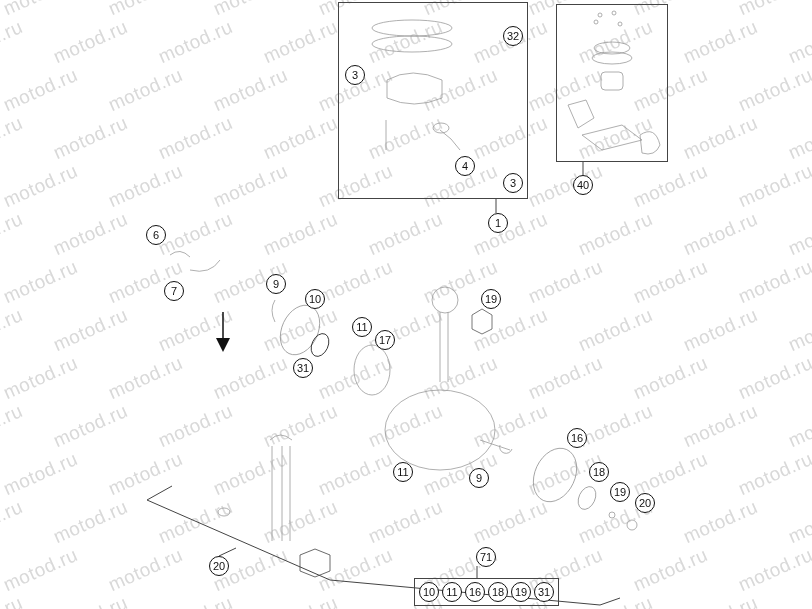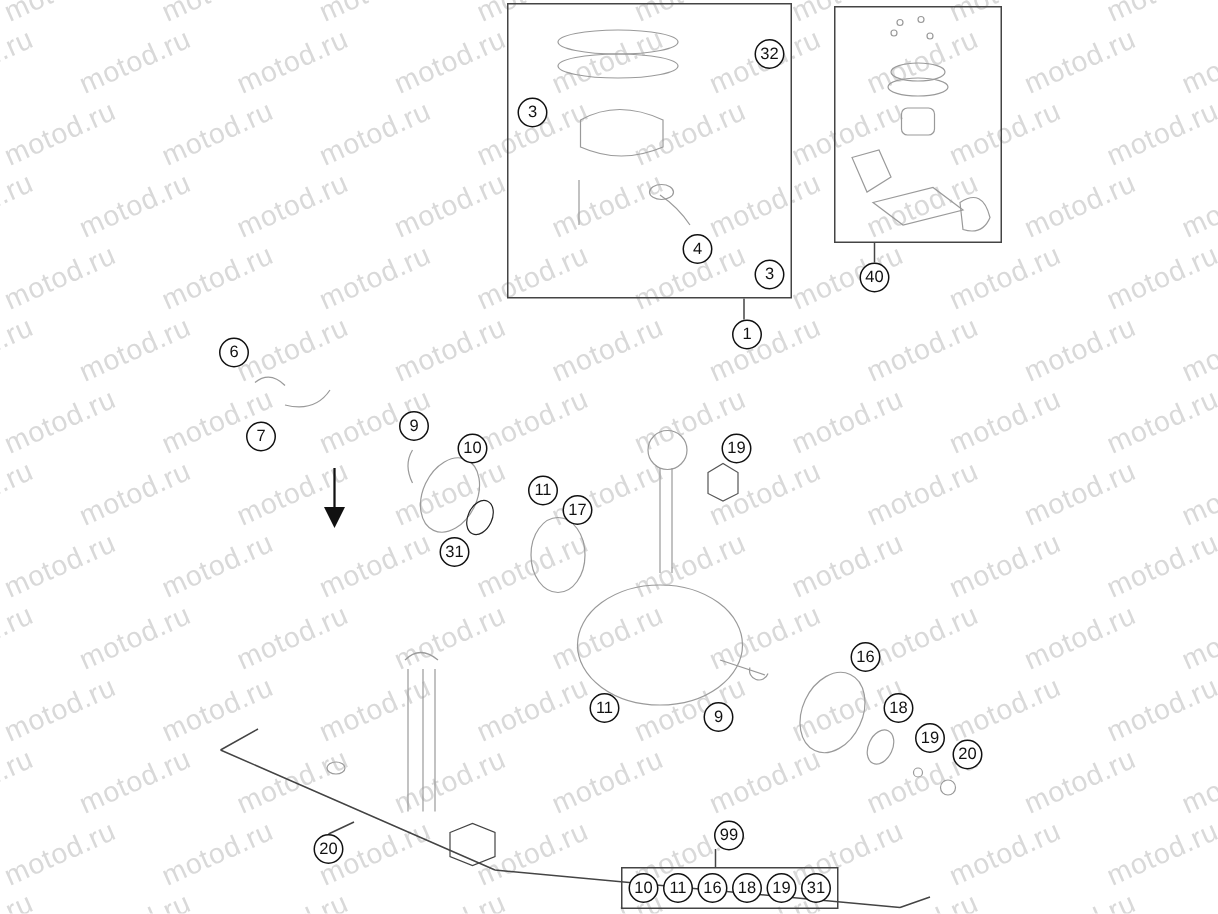--- a/index.html
+++ b/index.html
@@ -213,21 +213,21 @@
     <div class="callout" style="left: 352px; top: 317px;">11</div>
     <div class="callout" style="left: 375px; top: 330px;">17</div>
     <div class="callout" style="left: 481px; top: 289px;">19</div>
     <div class="callout" style="left: 393px; top: 462px;">11</div>
     <div class="callout" style="left: 469px; top: 468px;">9</div>
     <div class="callout" style="left: 567px; top: 428px;">16</div>
     <div class="callout" style="left: 589px; top: 462px;">18</div>
     <div class="callout" style="left: 610px; top: 482px;">19</div>
     <div class="callout" style="left: 635px; top: 493px;">20</div>
     <div class="callout" style="left: 209px; top: 556px;">20</div>
-    <div class="callout" style="left: 476px; top: 547px;">99</div>
+    <div class="callout" style="left: 476px; top: 547px;">71</div>
   </div>
 
 <div class="kit" style="left:414px; top:578px;">
   <div class="callout">10</div>
   <div class="callout">11</div>
   <div class="callout">16</div>
   <div class="callout">18</div>
   <div class="callout">19</div>
   <div class="callout">31</div>
 </div>

